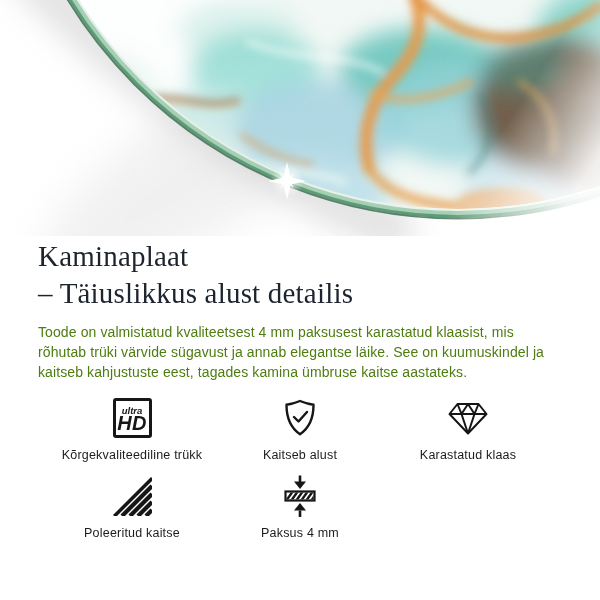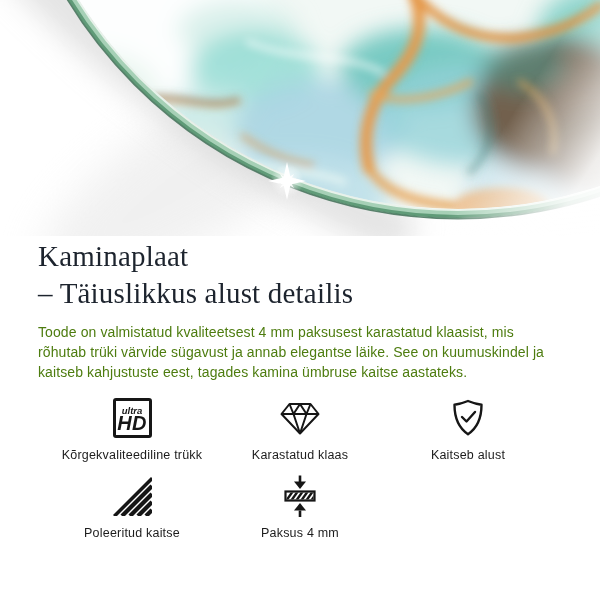--- a/index.html
+++ b/index.html
@@ -139,37 +139,37 @@
         <div class="hd-box">
           <span class="hd-top">ultra</span>
           <span class="hd-bottom">HD</span>
         </div>
       </div>
       <div class="feature-label">Kõrgekvaliteediline trükk</div>
     </div>
 
     <div class="feature">
       <div class="icon-box">
+        <svg class="icon-svg" width="38" height="40" viewBox="0 0 38 40" fill="none" stroke="#161616" stroke-width="2.4" stroke-linejoin="round">
+          <path d="M19 3 C24 5 28.5 6.3 32.5 6.8 C32.5 19 28 30.2 19 36.2 C10 30.2 5.5 19 5.5 6.8 C9.5 6.3 14 5 19 3 Z"></path>
+          <path d="M13 19 L17.5 23.5 L26 14" stroke-linecap="round"></path>
+        </svg>
+      </div>
+      <div class="feature-label">Kaitseb alust</div>
+    </div>
+
+    <div class="feature">
+      <div class="icon-box">
         <svg class="icon-svg" width="44" height="38" viewBox="0 0 44 38" fill="none" stroke="#161616" stroke-width="2" stroke-linejoin="round">
           <path d="M11.5 5 L32.5 5 L40.5 15 L22 34.5 L3.5 15 Z"></path>
           <path d="M3.5 15 H40.5"></path>
           <path d="M11.5 5 L15.5 15 M32.5 5 L28.5 15 M22 5 L15.5 15 M22 5 L28.5 15 M15.5 15 L22 34.5 M28.5 15 L22 34.5"></path>
         </svg>
       </div>
       <div class="feature-label">Karastatud klaas</div>
-    </div>
-
-    <div class="feature">
-      <div class="icon-box">
-        <svg class="icon-svg" width="38" height="40" viewBox="0 0 38 40" fill="none" stroke="#161616" stroke-width="2.4" stroke-linejoin="round">
-          <path d="M19 3 C24 5 28.5 6.3 32.5 6.8 C32.5 19 28 30.2 19 36.2 C10 30.2 5.5 19 5.5 6.8 C9.5 6.3 14 5 19 3 Z"></path>
-          <path d="M13 19 L17.5 23.5 L26 14" stroke-linecap="round"></path>
-        </svg>
-      </div>
-      <div class="feature-label">Kaitseb alust</div>
     </div>
 
     <div class="feature">
       <div class="icon-box">
         <svg class="icon-svg" width="42" height="42" viewBox="0 0 42 42">
           <defs>
               <clipPath id="triClip">
                 <path d="M1 41 L41 1 L41 41 Z"></path>
               </clipPath>
             </defs>

